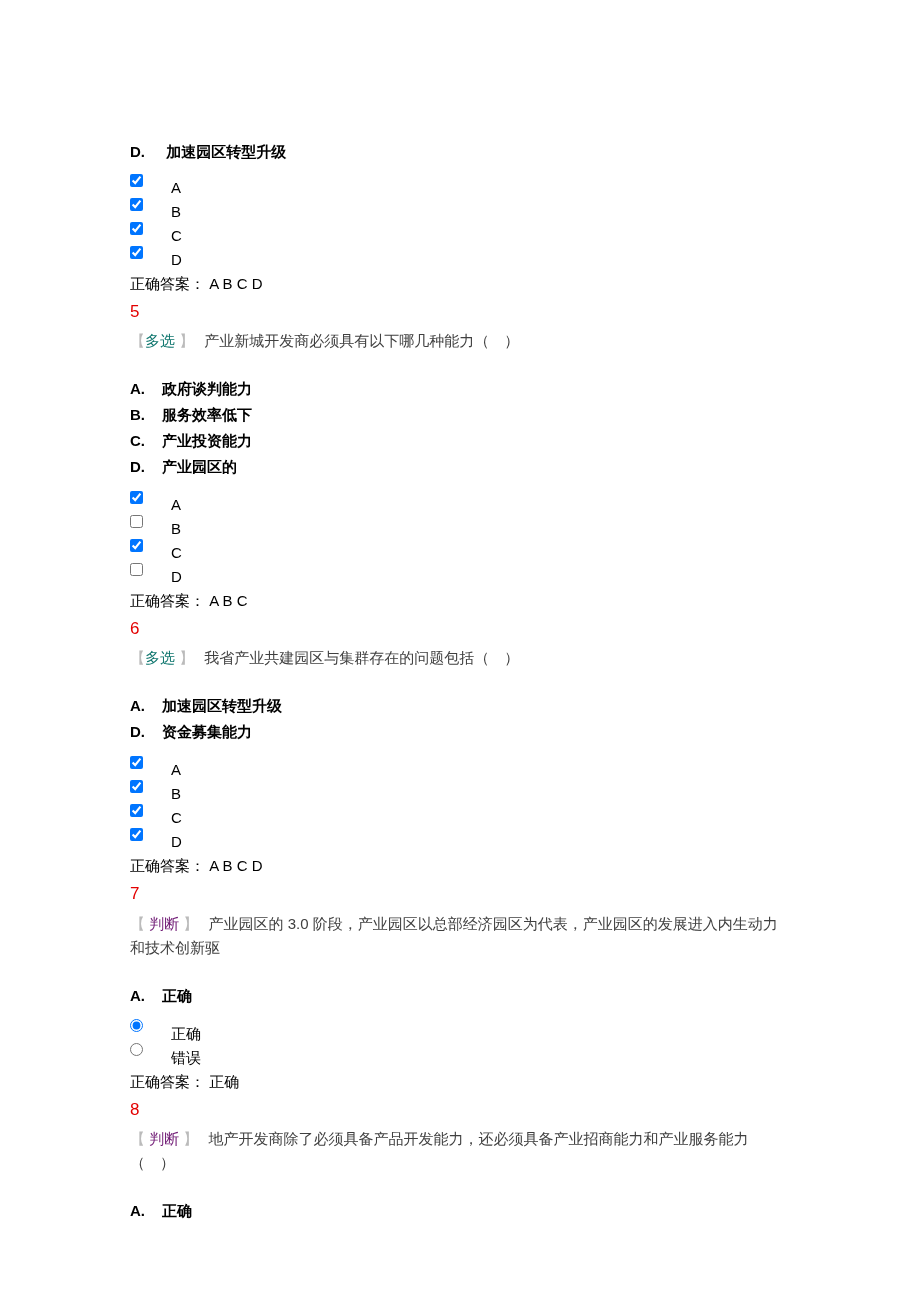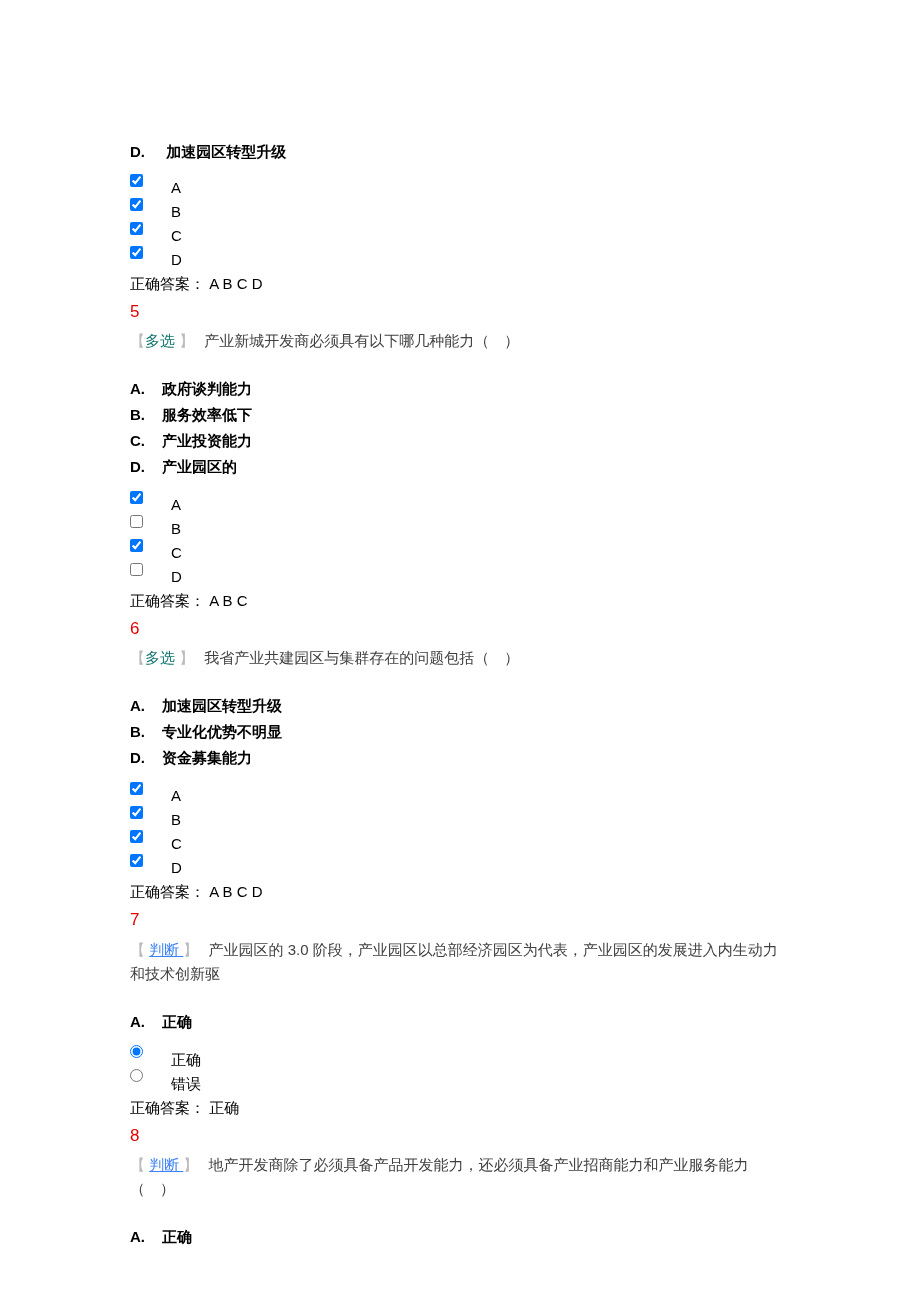--- a/index.html
+++ b/index.html
@@ -48,22 +48,21 @@
       margin-top: 4px;
       margin-bottom: 6px;
     }
     .bracket {
       color: #bbb;
     }
     .qtype-multi {
       color: #0f766e;
     }
     .qtype-judge {
-      color: #3b82f6;
-      text-decoration: underline;
+      color: #701a75;
     }
     .qtext {
       color: #404040;
       margin-left: 6px;
     }
     .opts-block {
       margin-top: 24px;
       margin-bottom: 10px;
     }
     .cb-block {
@@ -134,21 +133,20 @@
   <div class="answer-line"><span>正确答案：</span><span> A B C</span></div>
 </div>
 
 <div>
   <div class="qnum">6</div>
   <div class="qtype-line">
     <span class="bracket">【</span><span class="qtype-multi">多选 </span><span class="bracket">】</span><span class="qtext"> 我省产业共建园区与集群存在的问题包括（　）</span>
   </div>
   <div class="opts-block">
     <div class="option-line"><span class="option-prefix">A.</span><span>加速园区转型升级</span></div>
-    <div class="option-line"><span class="option-prefix">B.</span><span>专业化优势不明显</span></div>
     <div class="option-line"><span class="option-prefix">D.</span><span>资金募集能力</span></div>
   </div>
   <div class="cb-block">
     <div class="checkbox-row">
         <input type="checkbox" checked="" style="">
         <span class="checkbox-label">A</span>
       </div>
     <div class="checkbox-row">
         <input type="checkbox" checked="" style="">
         <span class="checkbox-label">B</span>

